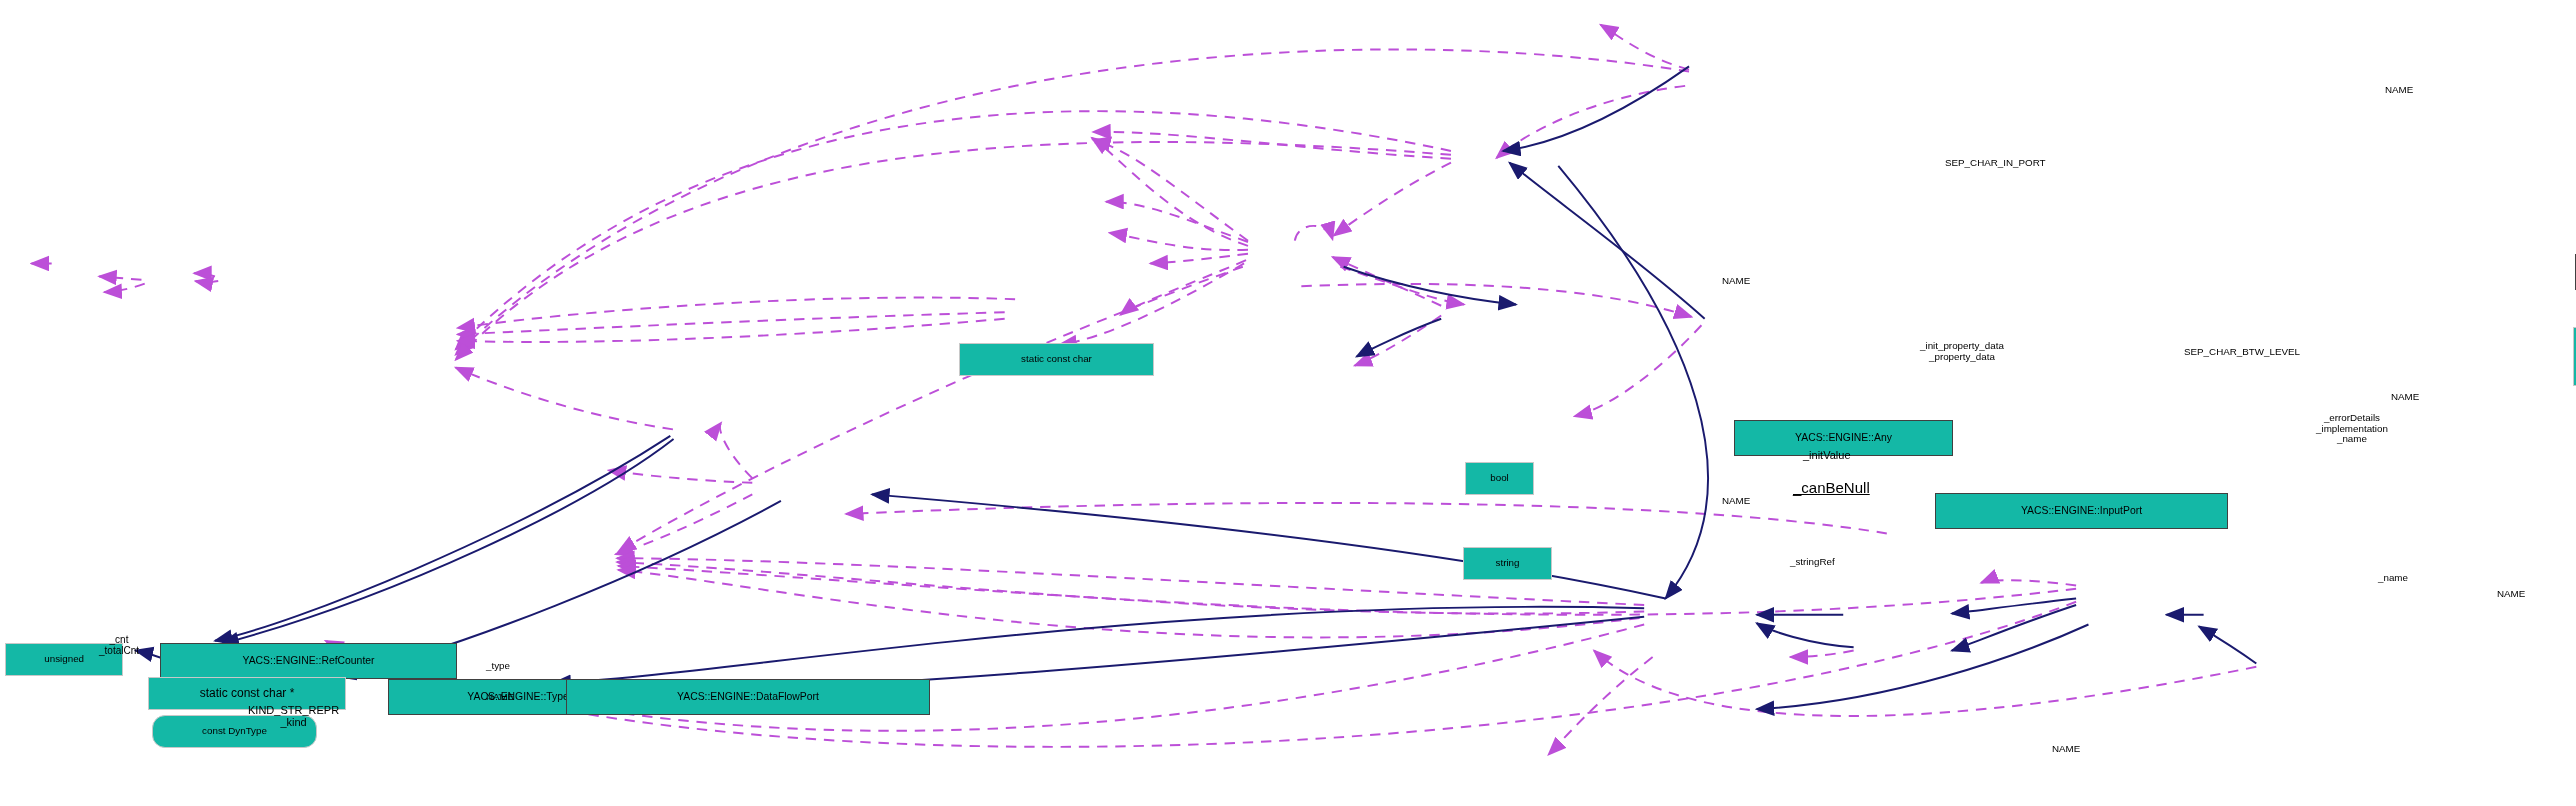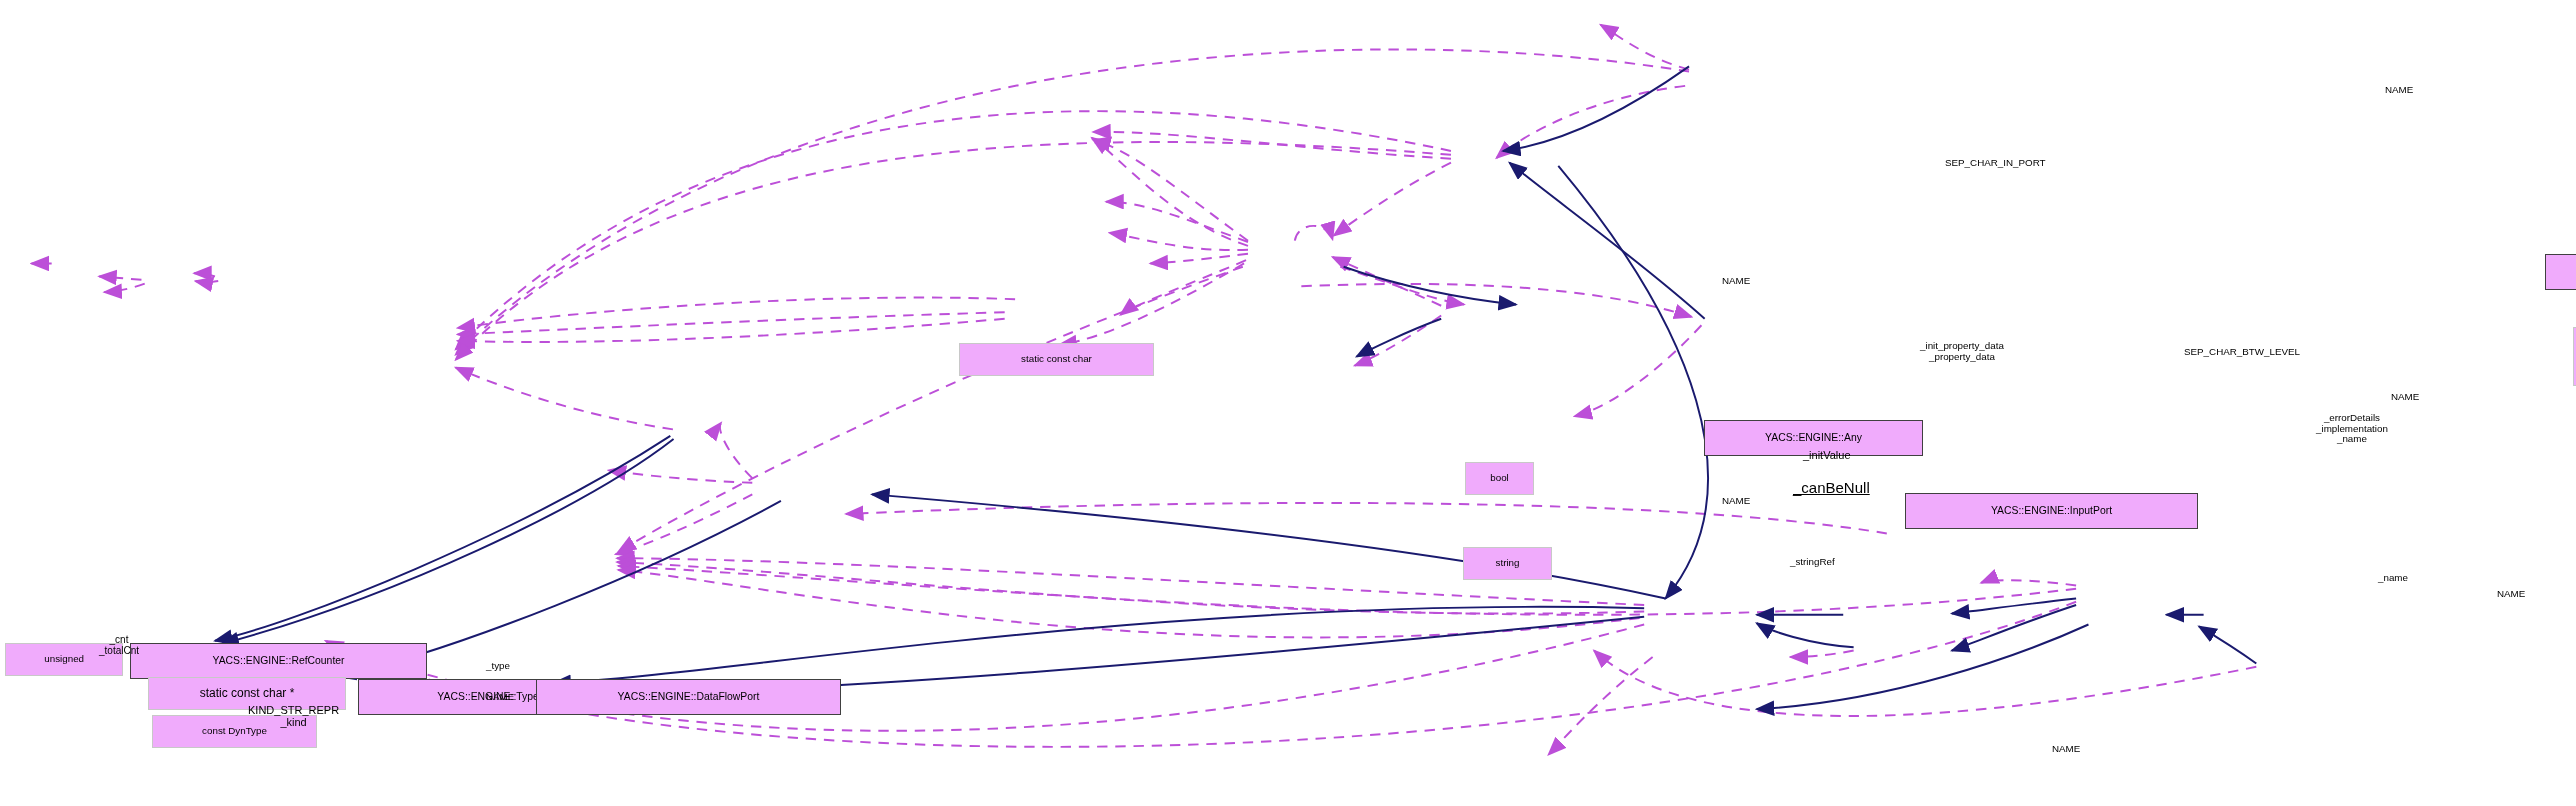--- a/index.html
+++ b/index.html
@@ -24,29 +24,30 @@
   }
   .node {
     position: absolute;
     box-sizing: border-box;
     display: flex;
     align-items: center;
     justify-content: center;
     text-align: right;
     line-height: 1.12;
     white-space: pre;
-    background: #f0abfc;
+    background: #14b8a6;
     color: #000000;
     font-size: 9.8px;
     padding: 0.7px 3.3px;
   }
   
   .node.cls {
     border: 1.3px solid #404040;
     box-shadow: 0 0 0 0 transparent;
+    margin-left: 30px;
   }
   
   .node.plain {
     border: 1px solid #c8c8c8;
   }
   .edge-label {
     position: absolute;
     font-size: 9.4px;
     color: #000000;
     white-space: pre;
@@ -199,22 +200,22 @@
 ::Node * &gt;</div>
       <div class="node plain" style="left: 959px; top: 343px; width: 195px; height: 33px; font-size: 9.8px;">static const char</div>
       <div class="node cls" style="left: 1704px; top: 420px; width: 219px; height: 36px; font-size: 10.4px;">YACS::ENGINE::Any</div>
       <div class="node plain" style="left: 1465px; top: 462px; width: 69px; height: 33px; font-size: 9.8px;">bool</div>
       <div class="node cls" style="left: 1905px; top: 493px; width: 293px; height: 36px; font-size: 10.4px;">YACS::ENGINE::InputPort</div>
       <div class="node plain" style="left: 1463px; top: 547px; width: 89px; height: 33px; font-size: 9.8px;">string</div>
       <div class="node plain" style="left: 5.2px; top: 643px; width: 118px; height: 33px; font-size: 9.8px;">unsigned</div>
       <div class="node cls" style="left: 130px; top: 643px; width: 297px; height: 36px; font-size: 10.4px;">YACS::ENGINE::RefCounter</div>
       <div class="node plain" style="left: 148px; top: 677px; width: 198px; height: 33px; font-size: 12px;">static const char *</div>
       <div class="node cls" style="left: 358px; top: 679px; width: 285px; height: 36px; font-size: 10.4px;">YACS::ENGINE::TypeCode</div>
-      <div class="node cls" style="left: 536px; top: 679px; width: 305px; height: 36px; font-size: 10.4px;">YACS::ENGINE::DataFlowPort</div>
-      <div class="node plain" style="left: 152px; top: 715px; width: 165px; height: 33px; font-size: 9.8px;">const DynType</div>
+      <div class="node cls" style="left: 536px; top: 679px; width: 364px; height: 36px; font-size: 10.4px;">YACS::ENGINE::DataFlowPort</div>
+      <div class="node plain" style="left: 152px; top: 715px; width: 165px; height: 33px; font-size: 9.8px; border-radius: 13px;">const DynType</div>
     </div>
 
   <div id="labels-layer">
       <div class="edge-label" style="left: 2385px; top: 85px; font-size: 9.8px;">NAME</div>
       <div class="edge-label" style="left: 1945px; top: 158px; font-size: 9.8px;">SEP_CHAR_IN_PORT</div>
       <div class="edge-label" style="left: 1722px; top: 276px; font-size: 9.8px;">NAME</div>
       <div class="edge-label" style="left: 1920px; top: 341px; font-size: 9.8px;">_init_property_data
 _property_data</div>
       <div class="edge-label" style="left: 2184px; top: 347px; font-size: 9.8px;">SEP_CHAR_BTW_LEVEL</div>
       <div class="edge-label" style="left: 2391px; top: 392px; font-size: 9.8px;">NAME</div>

